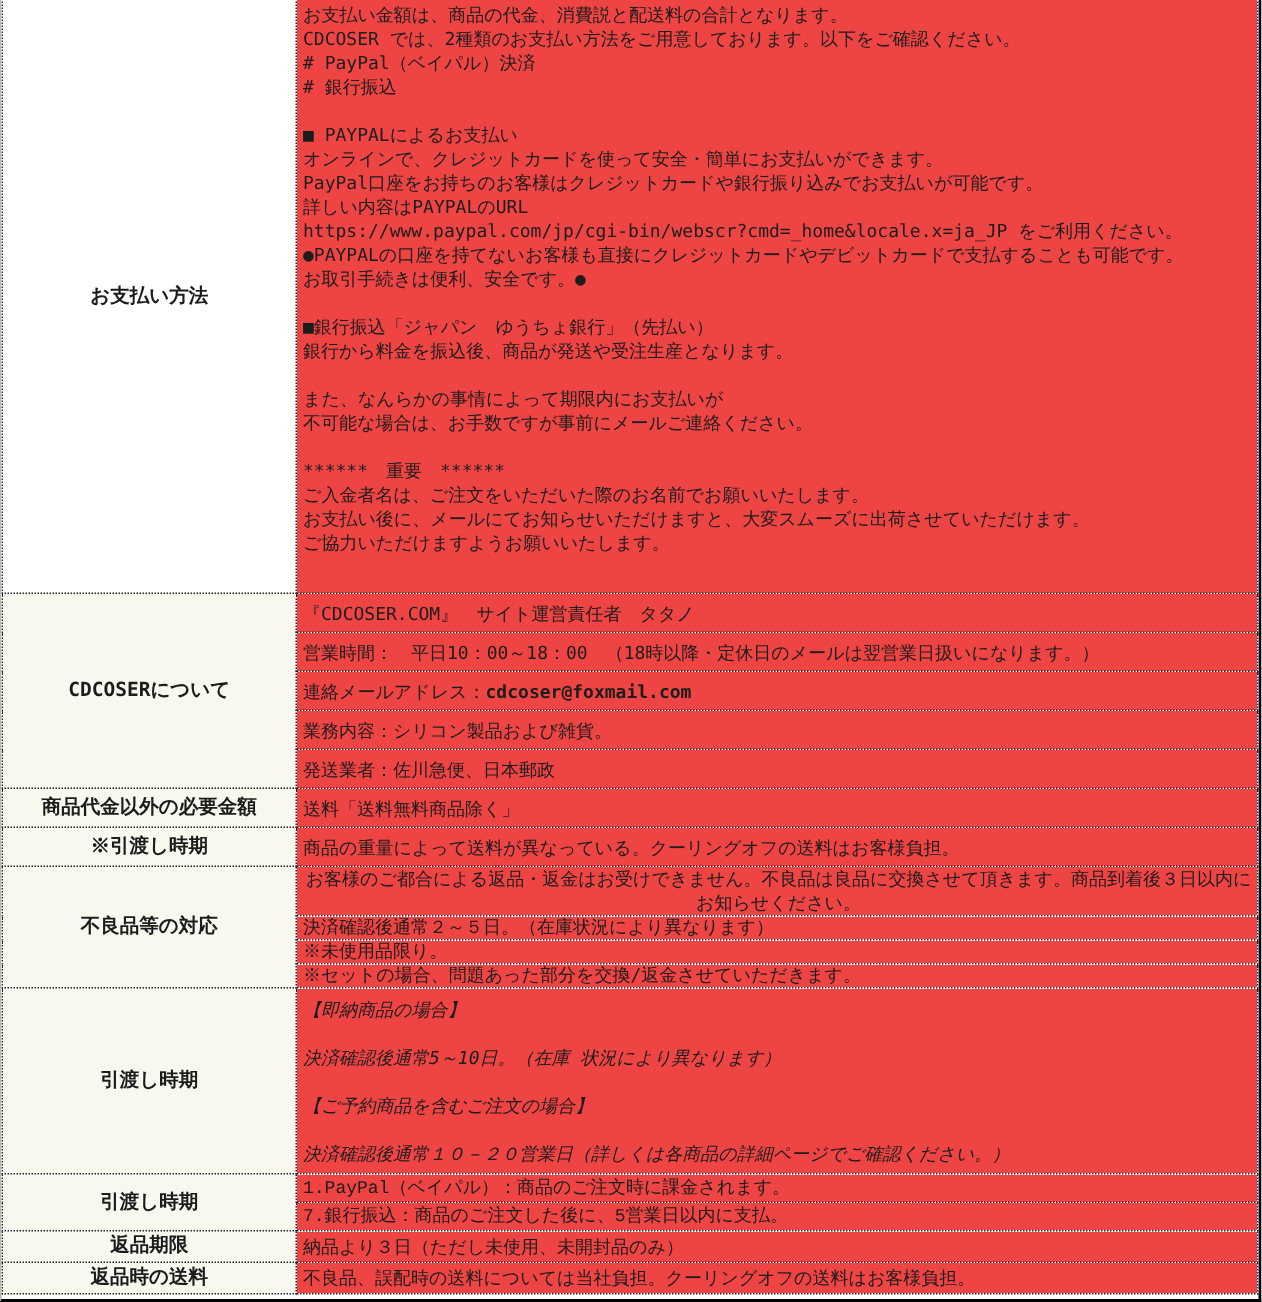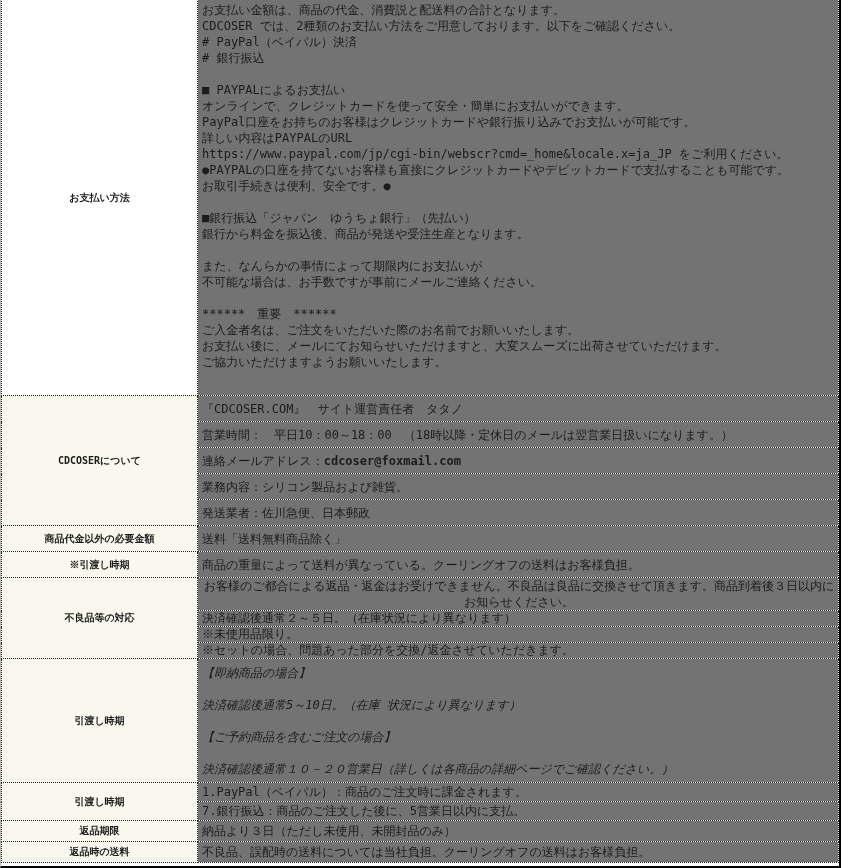--- a/index.html
+++ b/index.html
@@ -38,44 +38,44 @@
     box-sizing: border-box;
     overflow: hidden;
   }
   .info-table th {
     width: 196px;
     font-weight: bold;
     text-align: center;
     vertical-align: middle;
     background: #f9f8ee;
     padding: 2px 4px;
-    font-size: 10px;
+    font-size: 13px;
   }
   .info-table th.white-bg {
     background: #ffffff;
   }
   .info-table td {
     text-align: left;
     vertical-align: middle;
-    background: #737373;
+    background: #ef4444;
     padding: 2px 2px 2px 4px;
     white-space: pre-wrap;
     word-break: break-all;
   }
   .info-table td.tight {
     padding-top: 0;
     padding-bottom: 0;
   }
   td.h-big   { height: 396px; vertical-align: middle; }
   tr.r-26 td { height: 26px; margin-top: 46px; }
   tr.r-26 th { height: 26px; }
   td.h-wrap2 { height: 33px; line-height: 16px; text-align: center; }
   tr.r-16 td { height: 16px; line-height: 15px; }
   td.h-deliv { height: 124px; font-style: italic; }
-  tr.r-19 td { height: 19px; line-height: 17px; }
+  tr.r-19 td { height: 19px; line-height: 17px; font-family: Liberation Mono, monospace; }
   tr.r-21 td { height: 21px; }
   b.mail { font-weight: bold; }
 </style>
 </head>
 <body>
 
 <div class="page">
   <div class="table-wrap">
     <table class="info-table">
 

